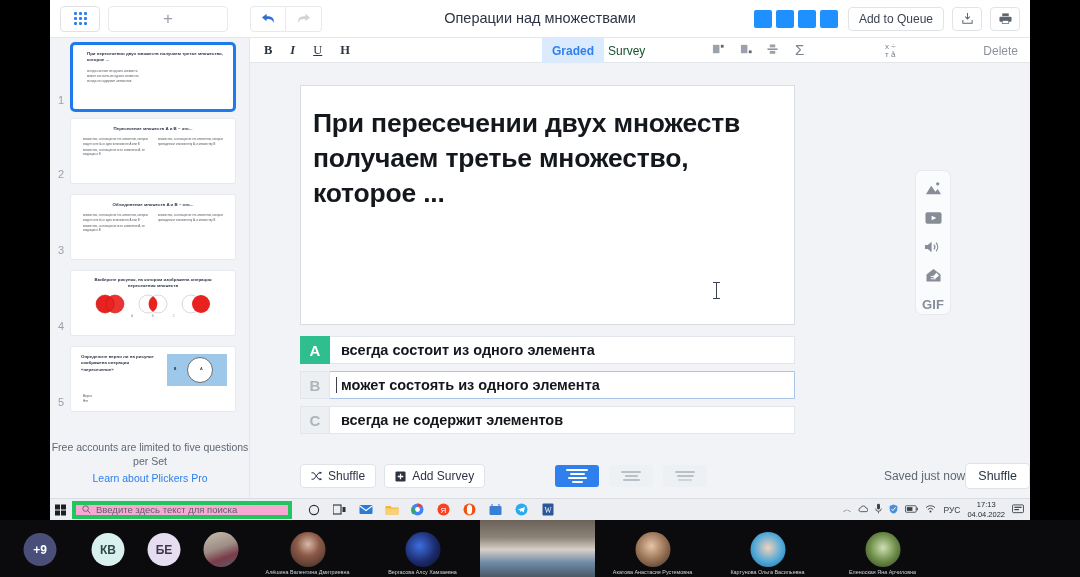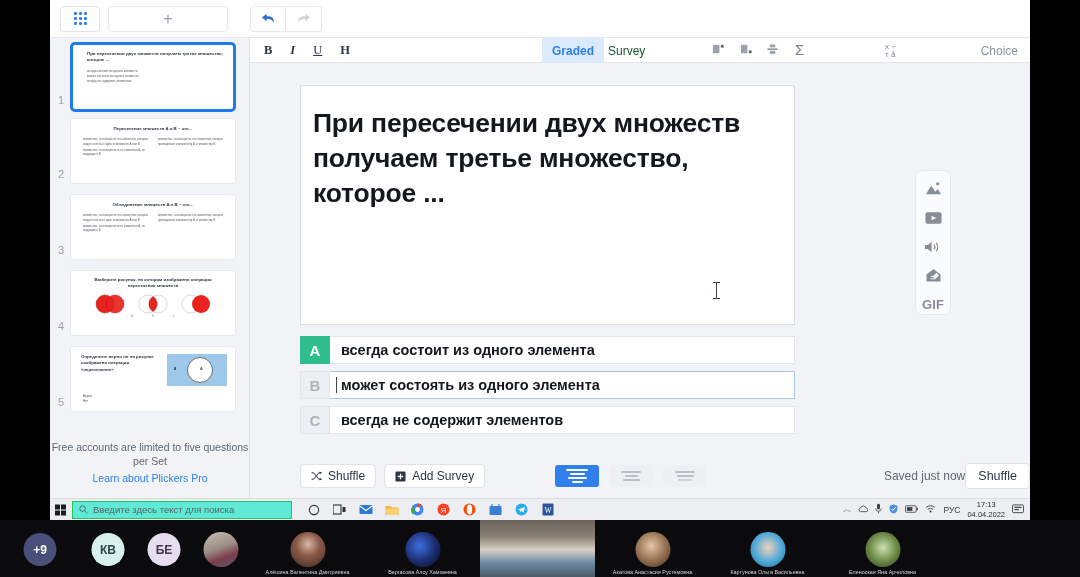--- a/index.html
+++ b/index.html
@@ -187,21 +187,21 @@
   .mb-gif { font-size:13px; font-weight:700; color:#868d96; letter-spacing:0.2px; }
 
   
   .taskbar {
     position:absolute; left:50px; top:498px; width:980px; height:22px;
     background:#eceef1; display:flex; align-items:center;
     border-top:1px solid #dadde1;
   }
   .tb-win { width:22px; display:flex; align-items:center; justify-content:center; color:#1b1f23; font-size:11px;}
   .tb-search {
-    width:220px; height:18px; background:#5eead4; border:1px solid #22c55e;
+    width:220px; height:18px; background:#f9a8d4; border:4px solid #22c55e;
     display:flex; align-items:center; padding-left:6px; gap:5px;
     font-size:9.5px; color:#5a6069;
   }
   .tb-icons { display:flex; align-items:center; gap:11px; margin-left:14px; }
   .tb-ic { width:15px; height:15px; display:flex; align-items:center; justify-content:center; font-size:11px; }
   .tray { margin-left:auto; display:flex; align-items:center; gap:7px; padding-right:6px; color:#3b4149; font-size:8.5px; }
   .clock { font-size:7.5px; line-height:1.25; text-align:center; color:#262b31; }
 
   
   .vstrip {
@@ -261,20 +261,43 @@
           <svg width="15" height="13" viewBox="0 0 16 14">
             <path d="M6 2 L1 6 L6 10 L6 7.5 C11 7.5 13 9 13.5 12 C14.5 6 11.5 4.5 6 4.5 Z" fill="#2f6fd0"></path>
           </svg>
         </div>
         <div class="arw second">
           <svg width="15" height="13" viewBox="0 0 16 14">
             <path d="M10 2 L15 6 L10 10 L10 7.5 C5 7.5 3 9 2.5 12 C1.5 6 4.5 4.5 10 4.5 Z" fill="#cfd4da"></path>
           </svg>
         </div>
       </div>
+      <div class="doc-title">Операции над множествами</div>
+      <div class="tb-right">
+        <div class="sq-group">
+          <div class="sq"></div>
+          <div class="sq"></div>
+          <div class="sq"></div>
+          <div class="sq"></div>
+        </div>
+        <div class="queue-btn">Add to Queue</div>
+        <div class="icn-btn">
+          <svg width="13" height="13" viewBox="0 0 14 14">
+            <path d="M7 1 L7 7 M4.5 5 L7 7.5 L9.5 5" stroke="#5d6570" stroke-width="1.1" fill="none"></path>
+            <path d="M2 8.5 L2 12 L12 12 L12 8.5" stroke="#5d6570" stroke-width="1.1" fill="none"></path>
+          </svg>
+        </div>
+        <div class="icn-btn">
+          <svg width="13" height="13" viewBox="0 0 14 14">
+            <rect x="3.5" y="1.5" width="7" height="3" fill="#5d6570"></rect>
+            <path d="M1.5 5 h11 a1 1 0 0 1 1 1 v3.5 a1 1 0 0 1 -1 1 h-11 a1 1 0 0 1 -1 -1 v-3.5 a1 1 0 0 1 1 -1 z" fill="#5d6570"></path>
+            <rect x="3.5" y="9" width="7" height="3.5" fill="#fff" stroke="#5d6570" stroke-width="0.8"></rect>
+          </svg>
+        </div>
+      </div>
     </div>
 
     <div class="fmtbar">
       <span class="fmt-txt">B</span>
       <span class="fmt-txt ital" style="margin-left:18px">I</span>
       <span class="fmt-txt und" style="margin-left:18px">U</span>
       <span class="fmt-txt" style="margin-left:18px">H</span>
 
       <div class="tab-graded">Graded</div>
       <div class="tab-survey">Survey</div>
@@ -295,21 +318,21 @@
         <svg width="11" height="13" viewBox="0 0 12 14">
           <rect x="3" y="1.5" width="6" height="3.2" fill="#9ba2ab"></rect>
           <rect x="0.5" y="6" width="11" height="1.2" fill="#5d6570"></rect>
           <rect x="3" y="8.5" width="6" height="3.2" fill="#9ba2ab"></rect>
         </svg>
       </span>
       <span class="mini-icon" style="left:545px; font-size:15px; top:3px;">Σ</span>
       <span class="mini-icon" style="left:635px; line-height:1.05; font-size:8px;">
         <div>x&nbsp;÷<br>т&nbsp;å</div>
       </span>
-      <span style="position:absolute; right:12px; top:6px; font-size:12px; color:#8b929c;">Choice</span>
+      <span style="position:absolute; right:12px; top:6px; font-size:12px; color:#8b929c;">Delete</span>
     </div>
 
     <div class="sidebar">
 
       <div class="slide-row" style="height:78px;">
         <div class="slide-num" style="top:56px;">1</div>
         <div class="thumb sel" style="top:4px; height:70px;">
           <div class="th-title">При пересечении двух множеств получаем третье множество, которое ...</div>
           <div class="th-opts">
             <div class="th-opt">всегда состоит из одного элемента</div>

